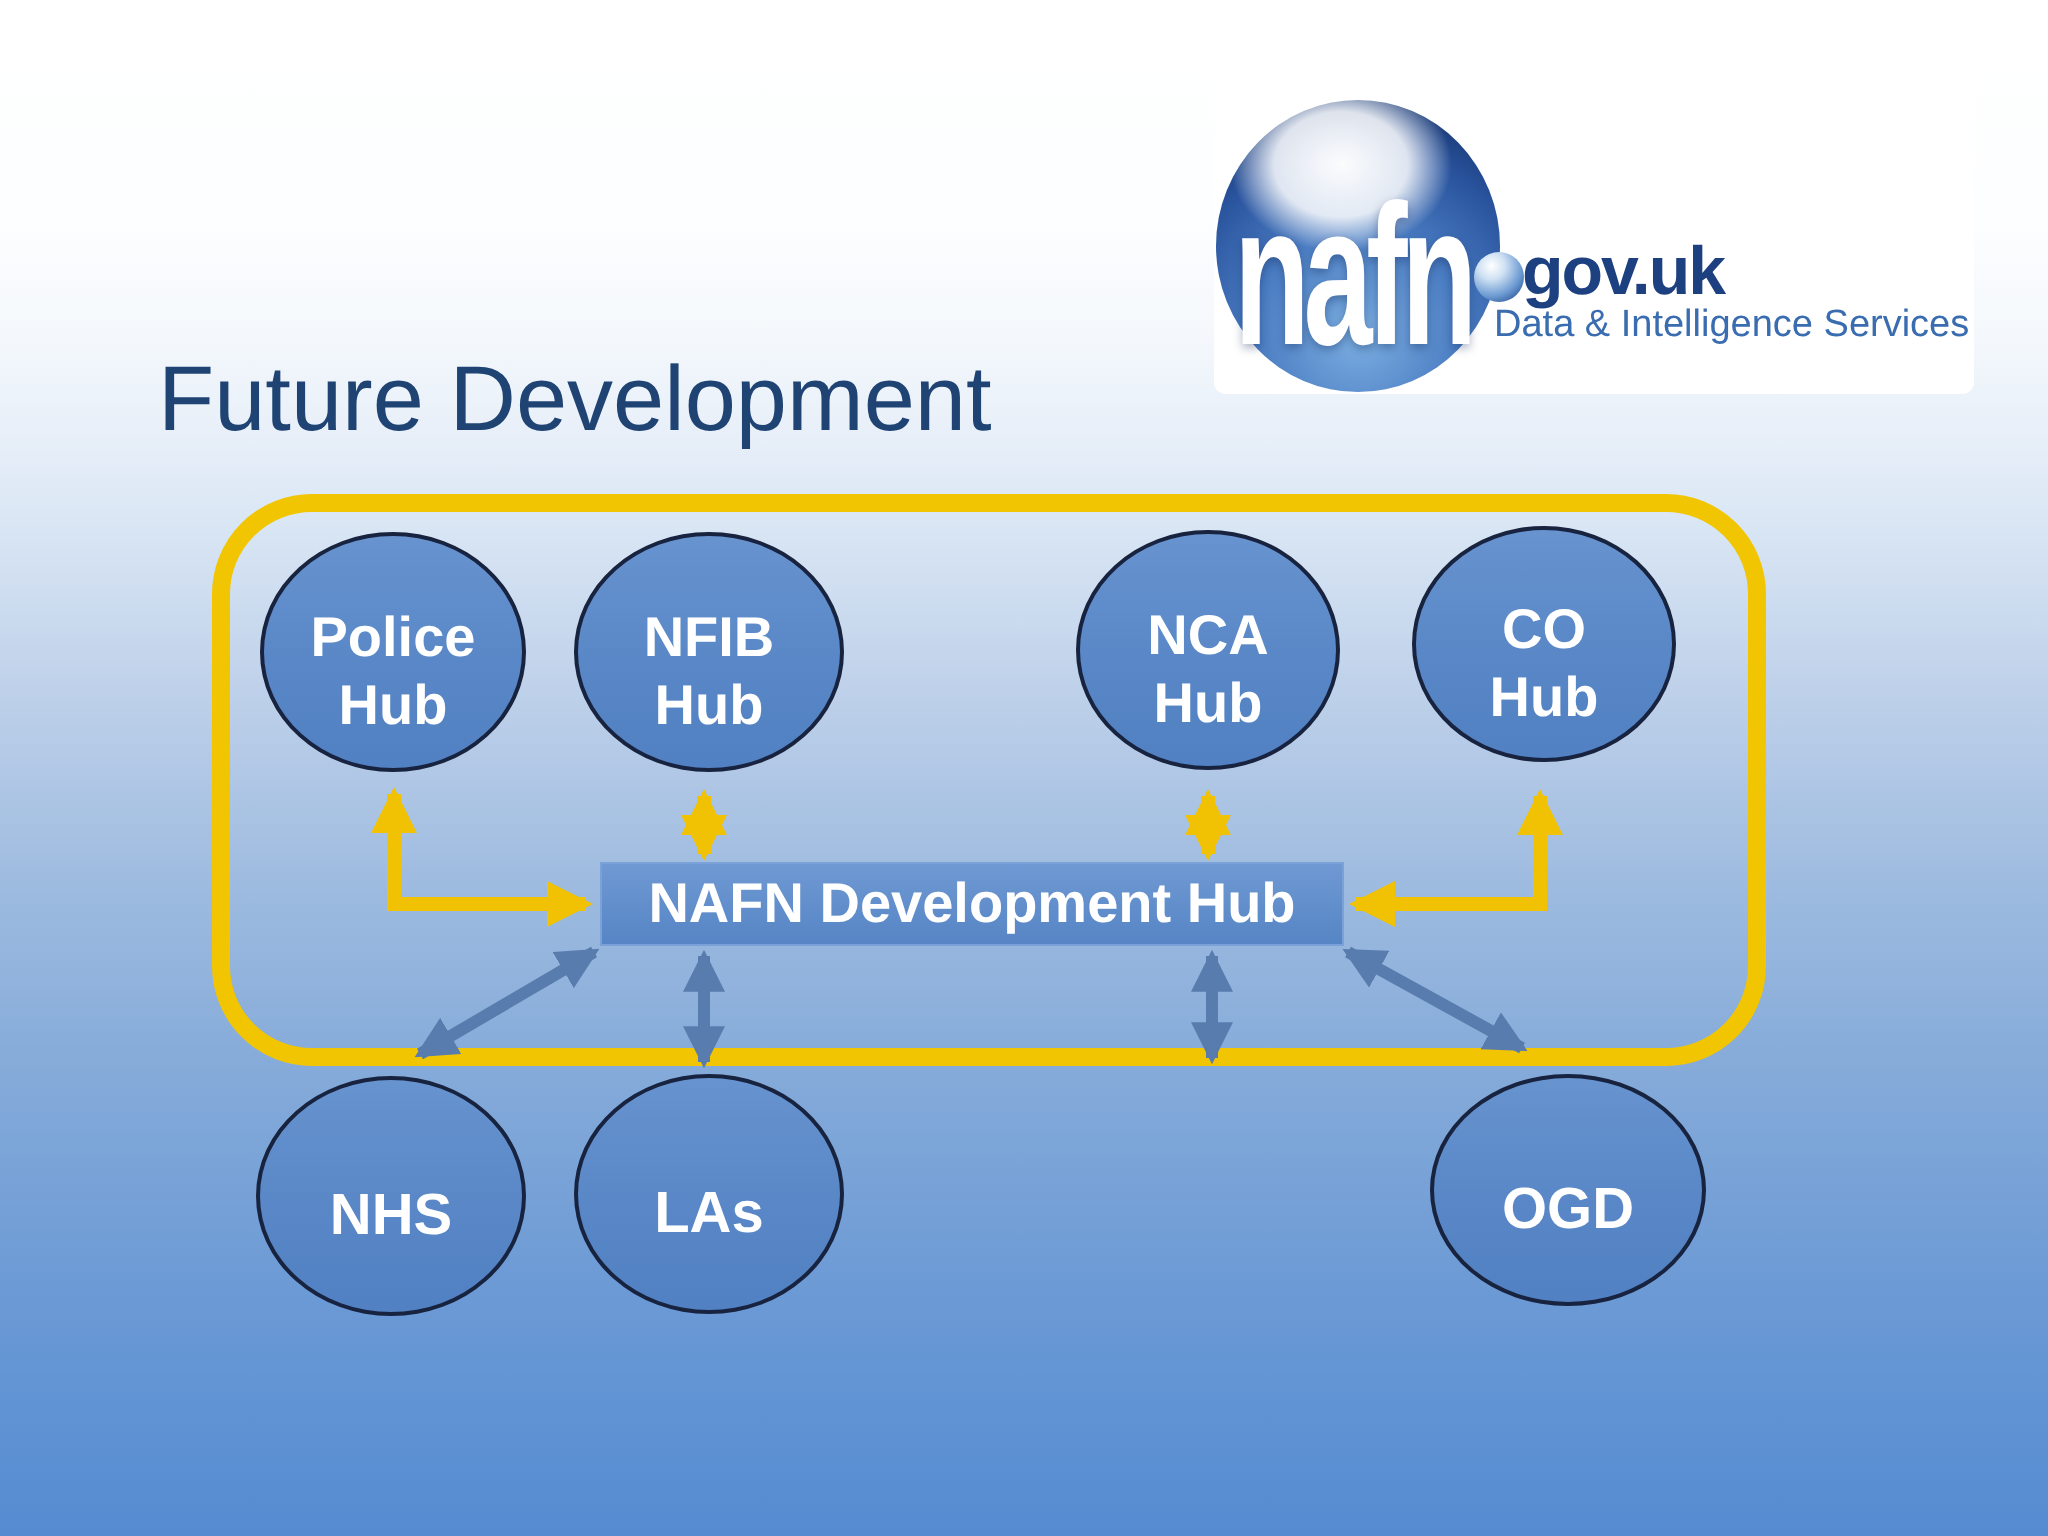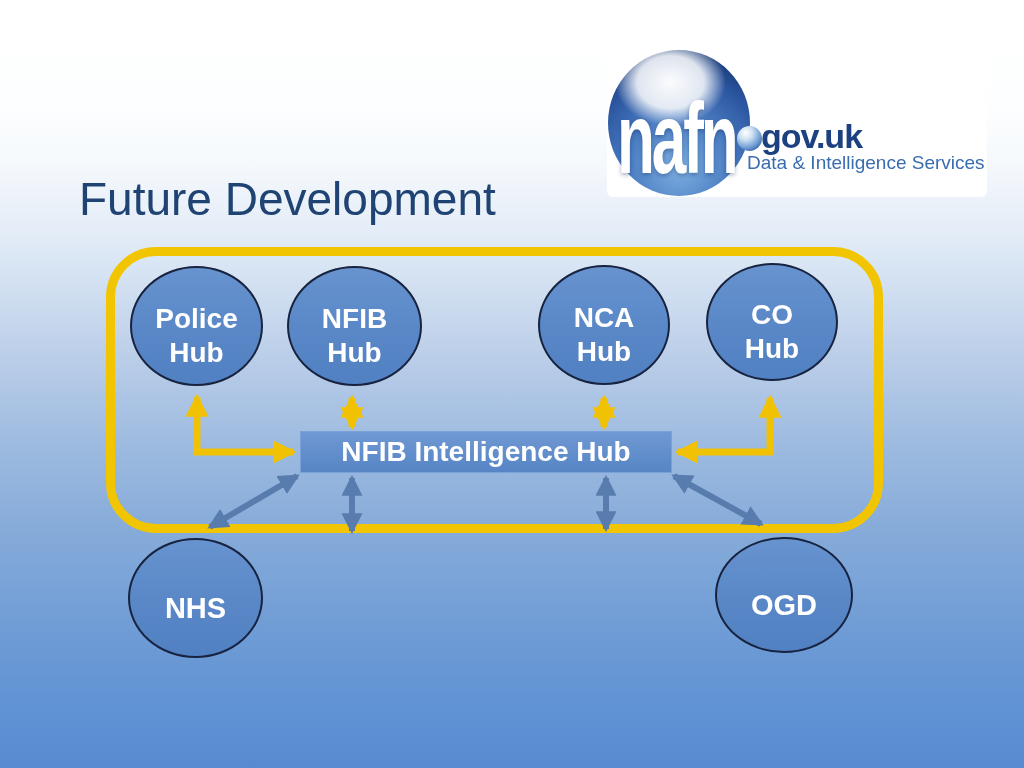--- a/index.html
+++ b/index.html
@@ -73,21 +73,21 @@
   <div class="logo-nafn">nafn</div>
   <div class="logo-ball"></div>
   <div class="logo-govuk">gov.uk</div>
   <div class="logo-tagline">Data &amp; Intelligence Services</div>
 
   <div class="title">Future Development</div>
 
   <div class="frame"></div>
 
   <div class="hub-rect">
-    <span class="lbl">NFIB Intelligence Hub</span>
+    <span class="lbl">NAFN Development Hub</span>
   </div>
 
   <svg class="arrow-layer" width="1024" height="768" viewBox="0 0 1024 768">
     <defs>
       <marker id="yh" viewBox="0 0 10 10" refX="8.5" refY="5" markerWidth="3.3" markerHeight="3.3" orient="auto-start-reverse">
         <path d="M0,0 L10,5 L0,10 Z" fill="#f1c204"></path>
       </marker>
       <marker id="sh" viewBox="0 0 10 10" refX="8.5" refY="5" markerWidth="3.5" markerHeight="3.5" orient="auto-start-reverse">
         <path d="M0,0 L10,5 L0,10 Z" fill="#587cad"></path>
       </marker>
@@ -117,17 +117,20 @@
 Hub</span>
   </div>
   <div class="node top" style="left:706px;top:263px;width:132px;height:118px;">
     <span class="lbl">CO
 Hub</span>
   </div>
 
   <div class="node bottom" style="left:128px;top:538px;width:135px;height:120px;">
     <span class="lbl">NHS</span>
   </div>
+  <div class="node bottom" style="left:287px;top:537px;width:135px;height:120px;">
+    <span class="lbl">LAs</span>
+  </div>
   <div class="node bottom" style="left:715px;top:537px;width:138px;height:116px;">
     <span class="lbl">OGD</span>
   </div>
 
 </div>
 
 </body></html>

